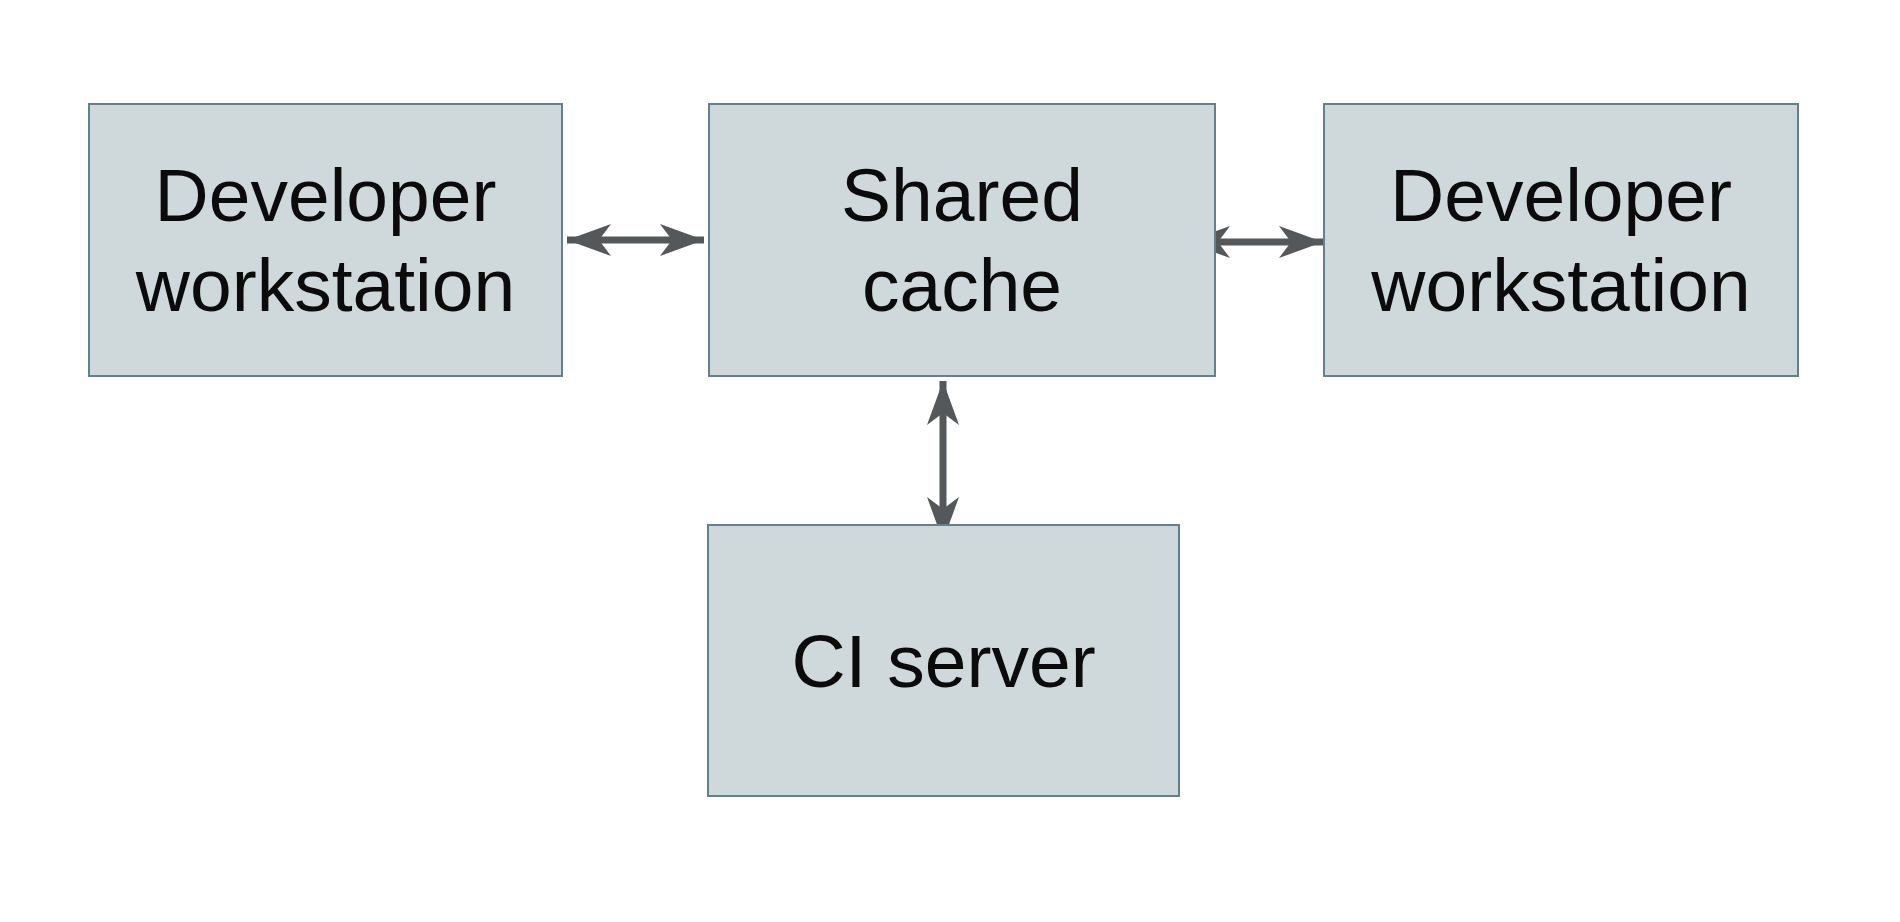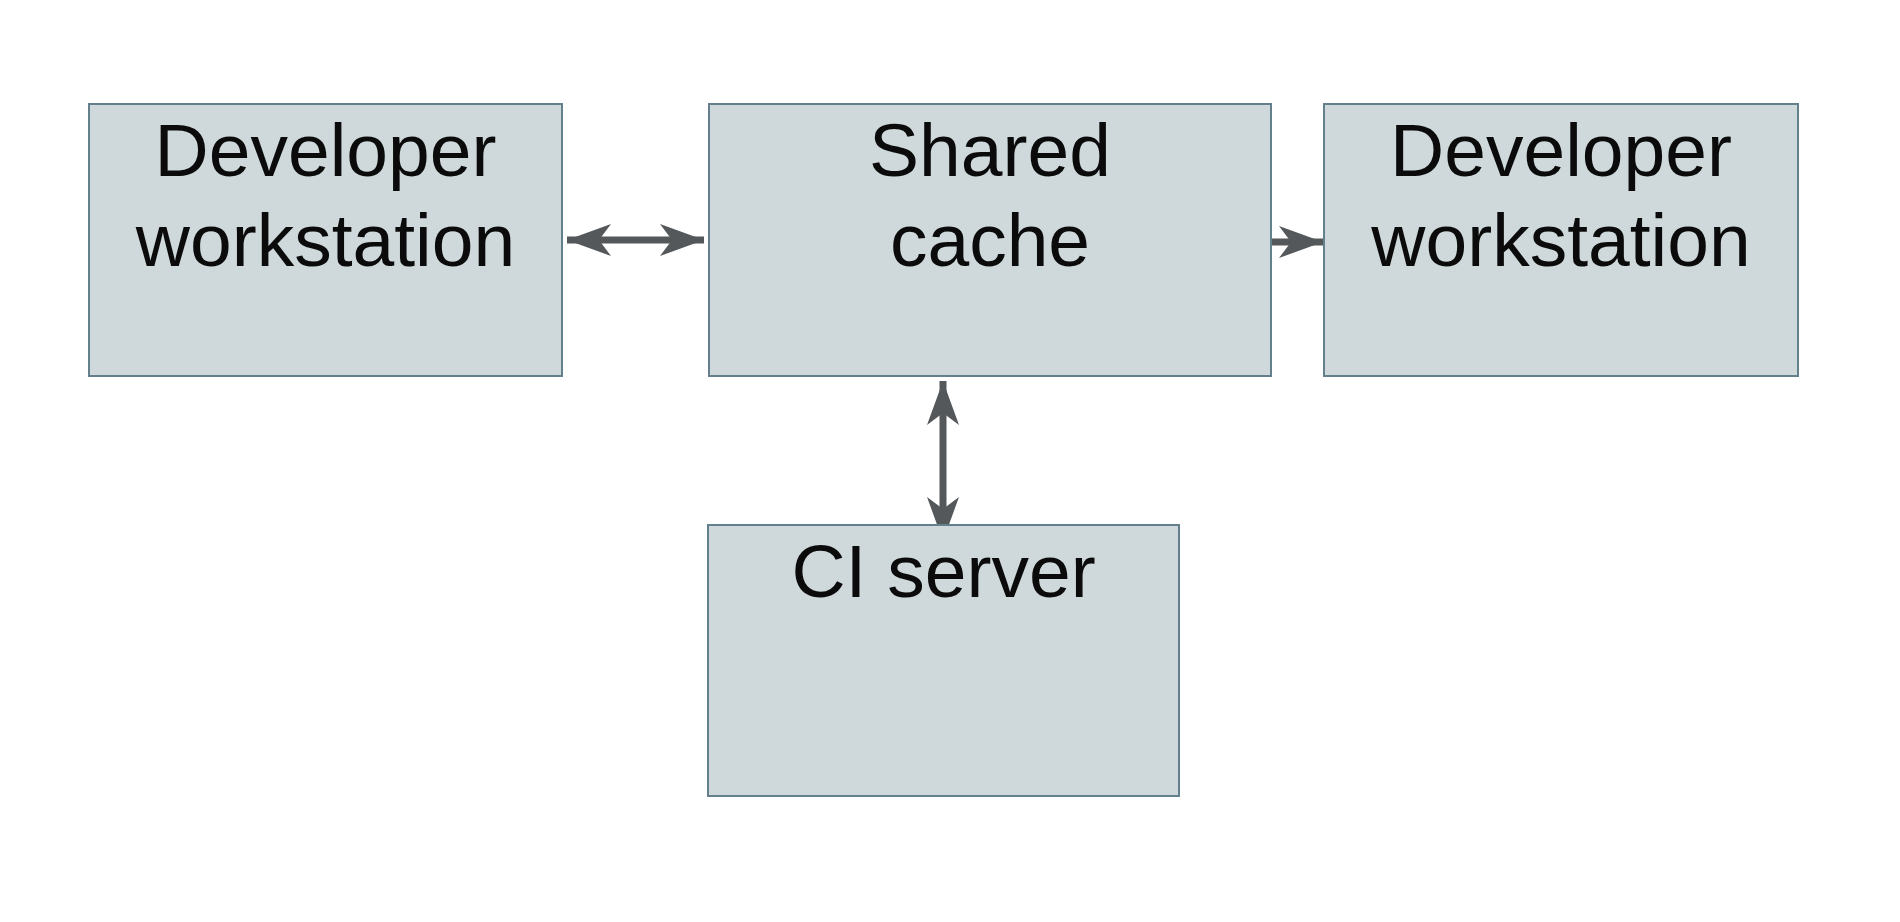--- a/index.html
+++ b/index.html
@@ -14,33 +14,33 @@
     background: var(--bg, #ffffff);
     font-family: "Liberation Sans", sans-serif;
     overflow: hidden;
   }
   .node {
     position: absolute;
     box-sizing: border-box;
     background: var(--node-fill, #cfd8da);
     border: 2px solid var(--node-border, #65808d);
     display: flex;
-    align-items: flex-start;
+    align-items: center;
     justify-content: center;
     text-align: center;
   }
   .node .label {
     font-size: 75px;
     line-height: 1.2;
     font-weight: 400;
     color: var(--text, #0b0b0b);
     letter-spacing: 0px;
   }
   #node-dev-left   { left: 88px;   top: 103px; width: 475px; height: 274px; }
-  #node-cache      { left: 708px;  top: 103px; width: 564px; height: 274px; }
+  #node-cache      { left: 708px;  top: 103px; width: 508px; height: 274px; }
   #node-dev-right  { left: 1323px; top: 103px; width: 476px; height: 274px; }
   #node-ci         { left: 707px;  top: 524px; width: 473px; height: 273px; }
   #node-cache .label { max-width: 340px; }
   #node-dev-left .label, #node-dev-right .label { max-width: 460px; }
   .edges-layer {
     position: absolute;
     left: 0; top: 0;
     width: 1900px;
     height: 922px;
     pointer-events: none;

